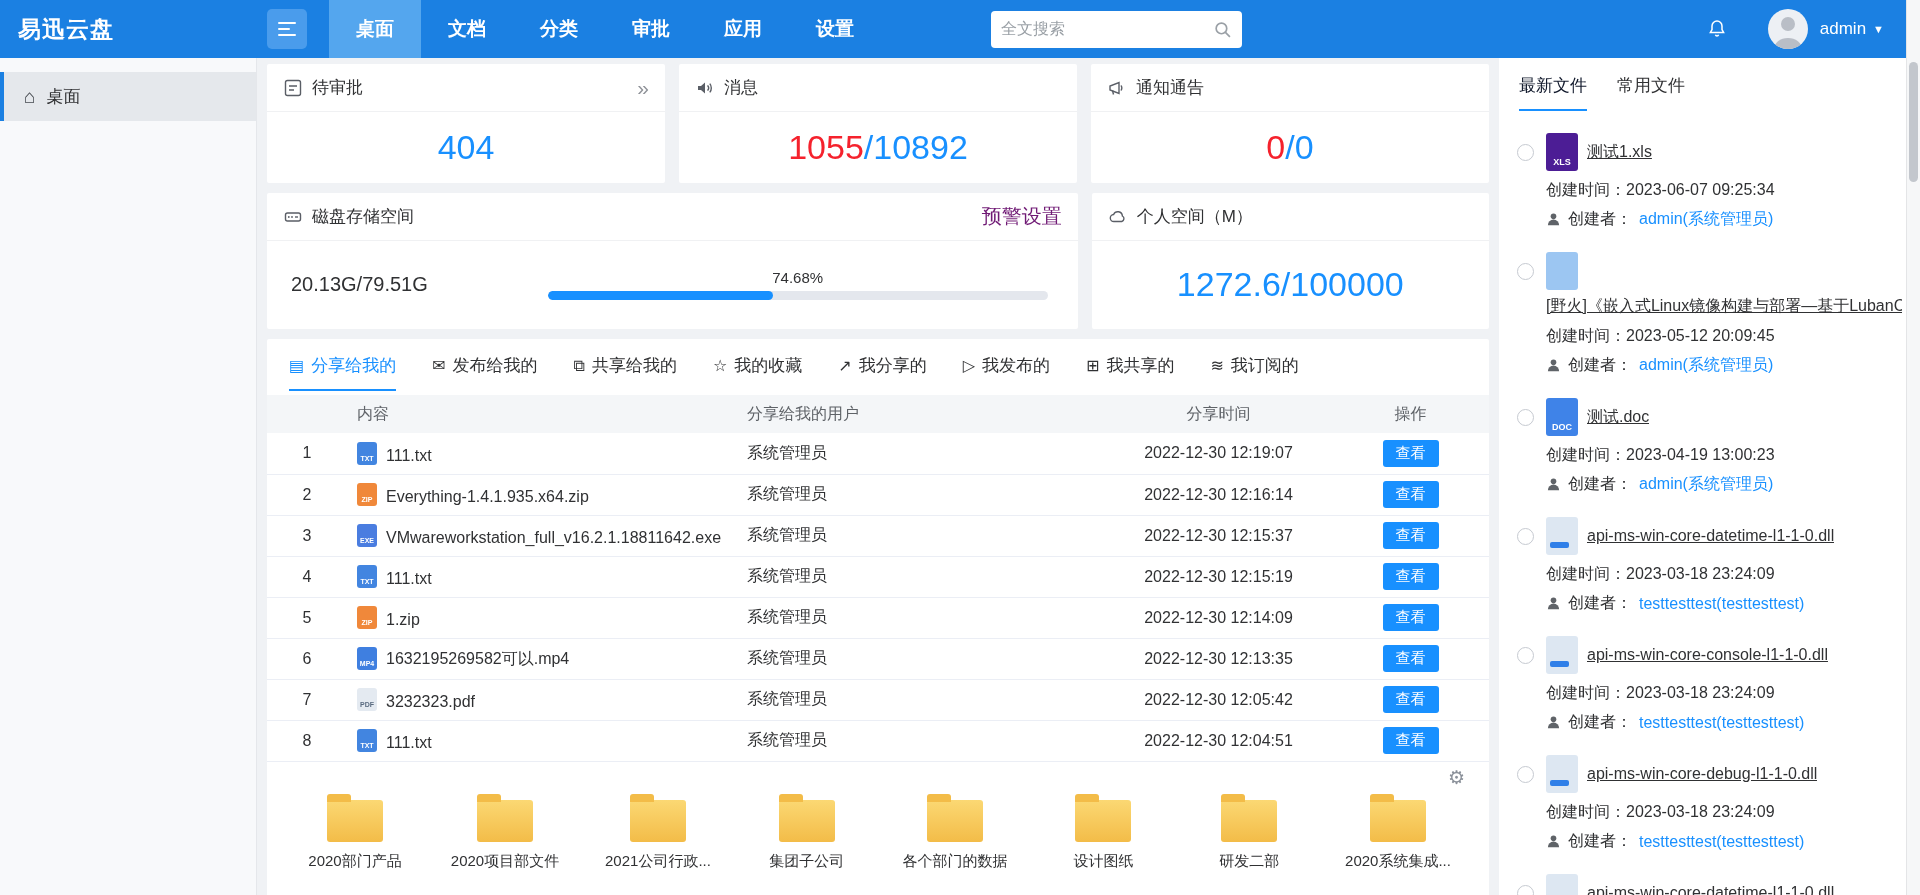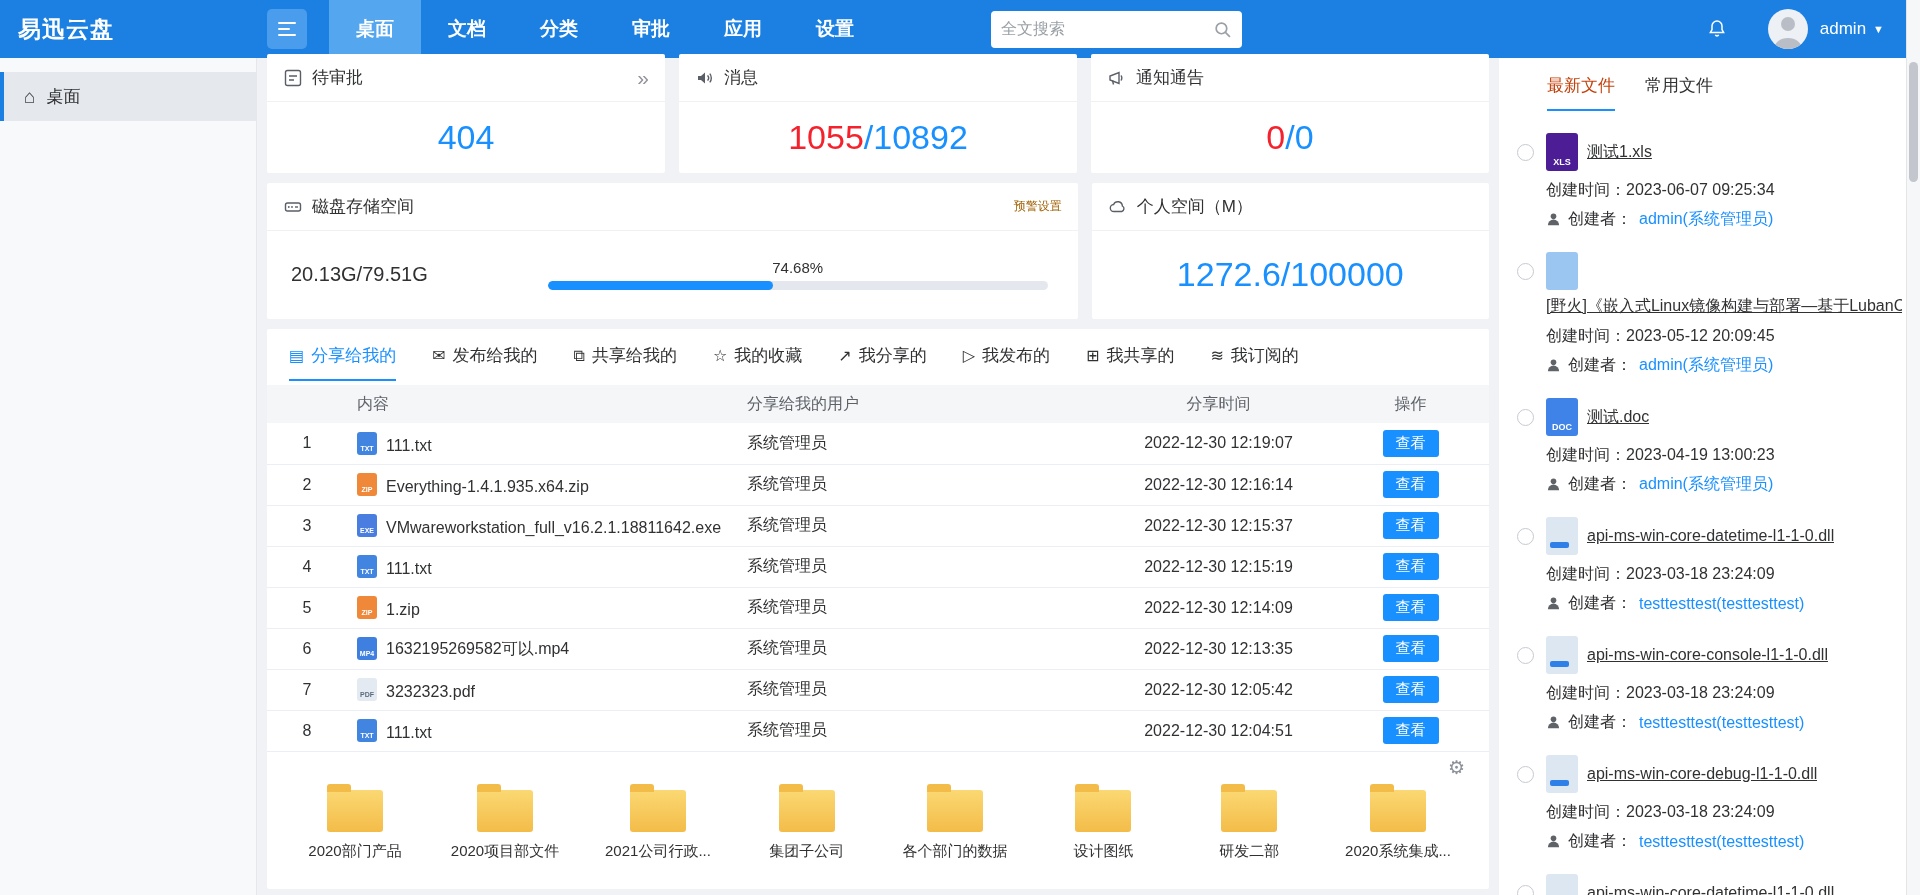--- a/index.html
+++ b/index.html
@@ -50,34 +50,34 @@
   .side-item {
     display:flex; align-items:center; gap:11px; height:49px; padding-left:20px;
     font-size:17px; color:#303133; cursor:pointer; border-left:4px solid transparent;
   }
   .side-item.active { background:#e5e8ec; border-left-color:#1b80e2; }
   .side-icon { font-size:19px; line-height:1; color:#45494f; }
   .side-icon[data-icon="home"]::before { content:"⌂"; }
   .side-icon[data-icon="help"]::before { content:"ⓘ"; font-size:17px; }
 
   
-  .main { position:absolute; top:44px; left:257px; width:1242px; bottom:0; padding:10px; overflow:hidden; }
+  .main { position:absolute; top:54px; left:257px; width:1242px; bottom:0; padding:10px; overflow:hidden; }
   .statrow { display:flex; gap:14px; margin-bottom:10px; }
   .card { background:#fff; border-radius:2px; }
   .stat { flex:1; height:119px; }
   .storage { flex:2.04; height:136px; }
   .personal { flex:1; height:136px; }
   .card-head {
     height:48px; display:flex; align-items:center; gap:9px; padding:0 16px;
     font-size:17px; color:#303133; border-bottom:1px solid #f0f1f3;
   }
   .chicon { display:flex; flex:none; }
   .expand { margin-left:auto; color:#909399; font-size:21px; line-height:1; cursor:pointer; }
   .expand::before { content:"»"; }
-  .warn-link { margin-left:auto; color:#a16207; font-size:12px; cursor:pointer; }
+  .warn-link { margin-left:auto; color:#701a75; font-size:20px; cursor:pointer; }
   .card-body { height:70px; display:flex; align-items:center; justify-content:center; font-size:34px; }
   .storage .card-body, .personal .card-body { height:87px; }
   .storage .card-body { justify-content:flex-start; padding:0 24px; font-size:20px; color:#303133; }
   .blue { color:#1890ff; }
   .red  { color:#f5222d; }
   .progress-wrap { flex:1; margin-left:120px; margin-right:6px; display:flex; flex-direction:column; align-items:center; gap:5px; }
   .progress-label { font-size:15px; color:#303133; }
   .progress-track { width:100%; height:9px; background:#e4e7ed; border-radius:6px; overflow:hidden; }
   .progress-fill { height:100%; width:45%; background:#1890ff; border-radius:6px; }
 
@@ -127,21 +127,21 @@
   }
   .folder-label { font-size:15px; color:#303133; white-space:nowrap; }
 
   
   .rightpanel {
     position:absolute; top:58px; left:1499px; width:407px; bottom:0;
     background:#fff; overflow:hidden; padding-left:14px;
   }
   .rtabs { display:flex; gap:30px; padding:16px 6px 0; }
   .rtab { font-size:17px; color:#303133; padding-bottom:12px; border-bottom:2px solid transparent; cursor:pointer; }
-  .rtab.active { color:#c2410c; border-bottom-color:#1890ff;margin-left:28px; }
+  .rtab.active { color:#0f172a; border-bottom-color:#1890ff; }
   .rfiles { padding-top:10px; }
   .rfile { display:flex; gap:12px; padding:12px 4px 10px; }
   .radio { flex:none; width:17px; height:17px; border:1px solid #c6cad1; border-radius:50%; background:#fff; margin-top:11px; cursor:pointer; }
   .rfile-main { flex:1; min-width:0; }
   .rfile-top { display:flex; align-items:center; gap:9px; flex-wrap:wrap; row-gap:6px; }
   .fbadge {
     flex:none; width:32px; height:38px; border-radius:3px; background:#8fc3f7; position:relative;
     display:flex; align-items:flex-end; justify-content:center;
   }
   .fbadge-label { font-style:normal; font-size:9px; font-weight:bold; color:#fff; text-transform:uppercase; line-height:1; padding-bottom:4px; }

